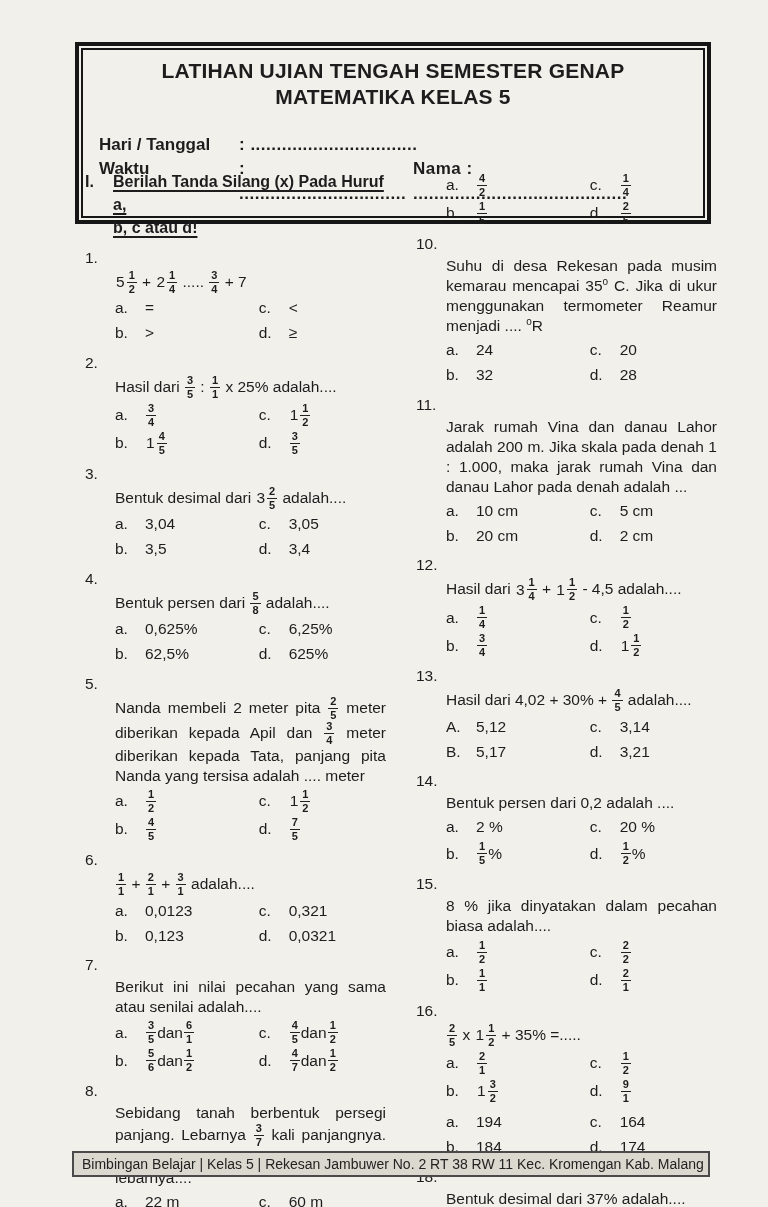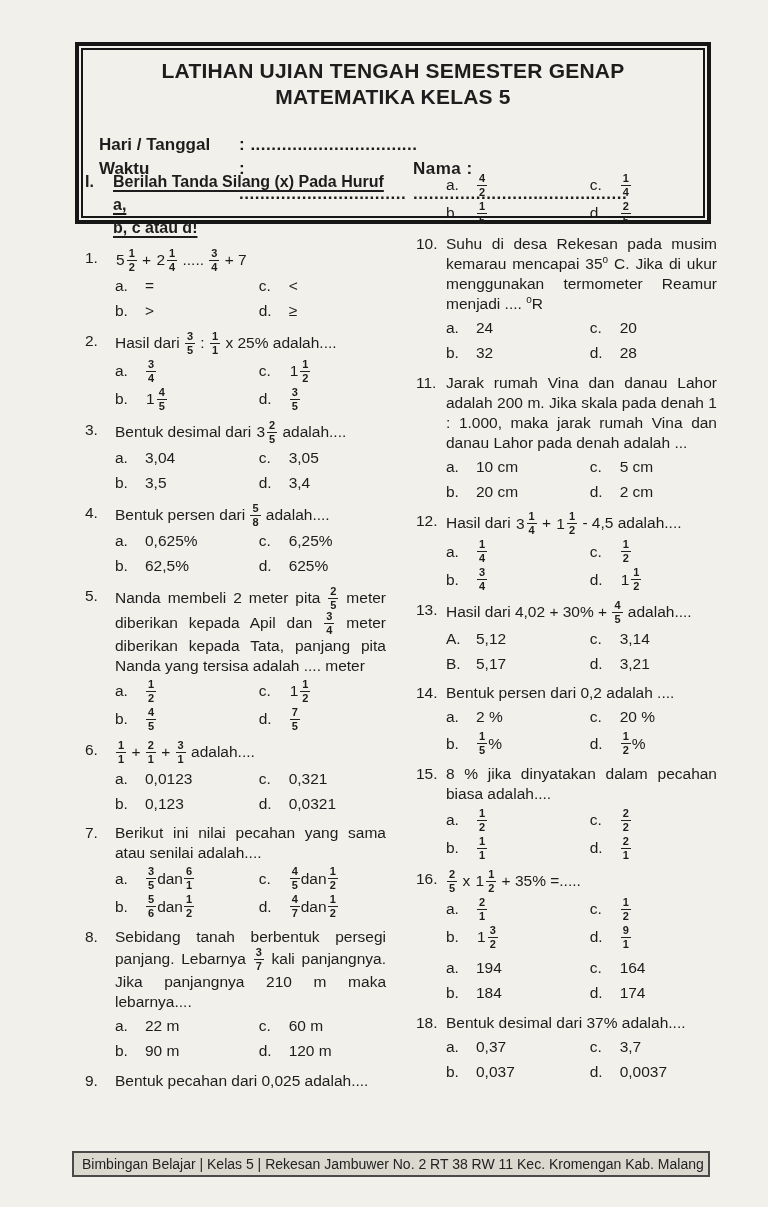--- a/index.html
+++ b/index.html
@@ -18,21 +18,21 @@
   .cols{position:absolute;top:170px;left:85px;width:632px;display:flex;gap:30px;}
   .col{flex:1;min-width:0;}
   
   .sec-heading{display:flex;font-weight:bold;font-size:16px;margin-bottom:8px;line-height:1.45;}
   .sec-num{flex:0 0 28px;}
   .sec-line{text-decoration:underline;text-decoration-thickness:1.5px;text-underline-offset:3px;}
   
   .question{margin-bottom:8px;font-size:15.5px;line-height:1.3;}
   .qrow{display:flex;}
   .qnum{flex:0 0 30px;}
-  .qbody{flex:1;text-align:justify;}
+  .qbody{flex:1;text-align:justify;margin-top:22px;}
   .opts{display:grid;grid-template-columns:53% 47%;padding-left:30px;margin-top:3px;row-gap:3px;}
   .opt{display:flex;align-items:center;gap:13px;min-height:22px;}
   .olabel{flex:0 0 17px;}
   .obody{display:inline-flex;align-items:center;flex-wrap:wrap;}
   
   .fr{display:inline-flex;align-items:center;gap:2px;vertical-align:middle;margin:0 1px;}
   .frstack{display:inline-flex;flex-direction:column;align-items:center;line-height:1;
            font-size:11px;font-weight:bold;}
   .fnum{padding:0 2px 1px 2px;}
   .fden{border-top:1.4px solid #222;padding:1px 2px 0 2px;}

